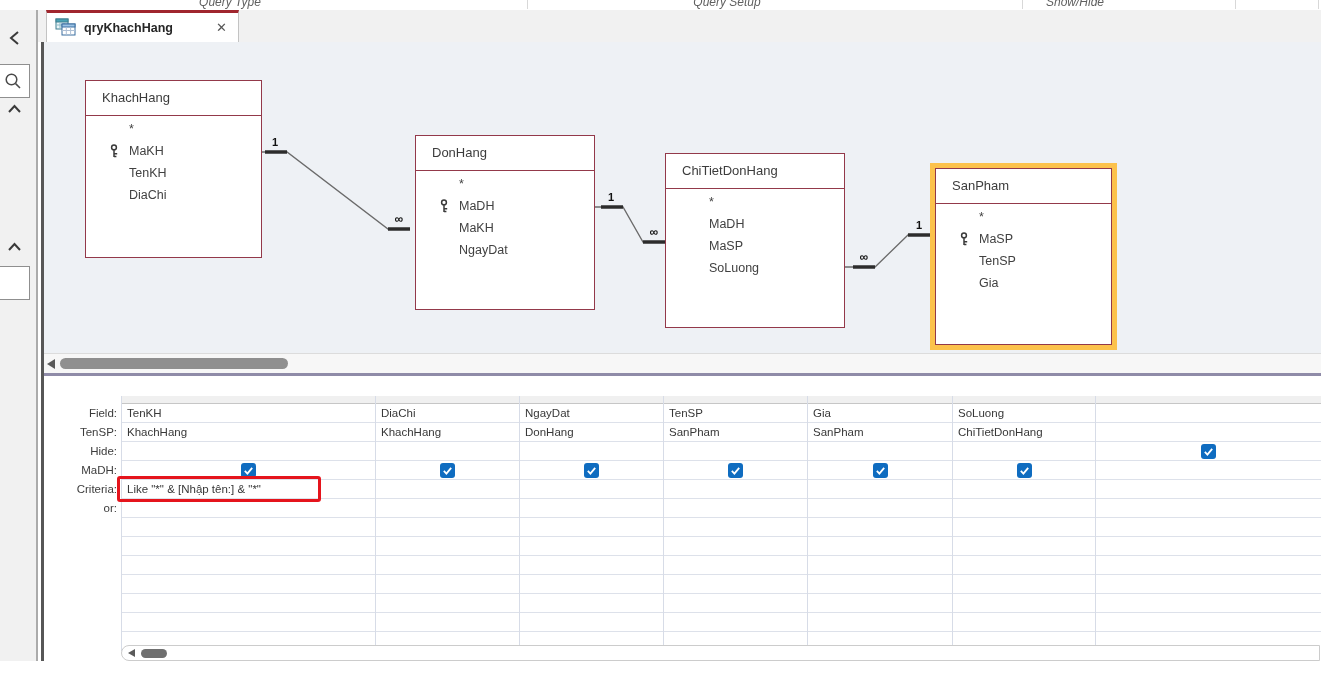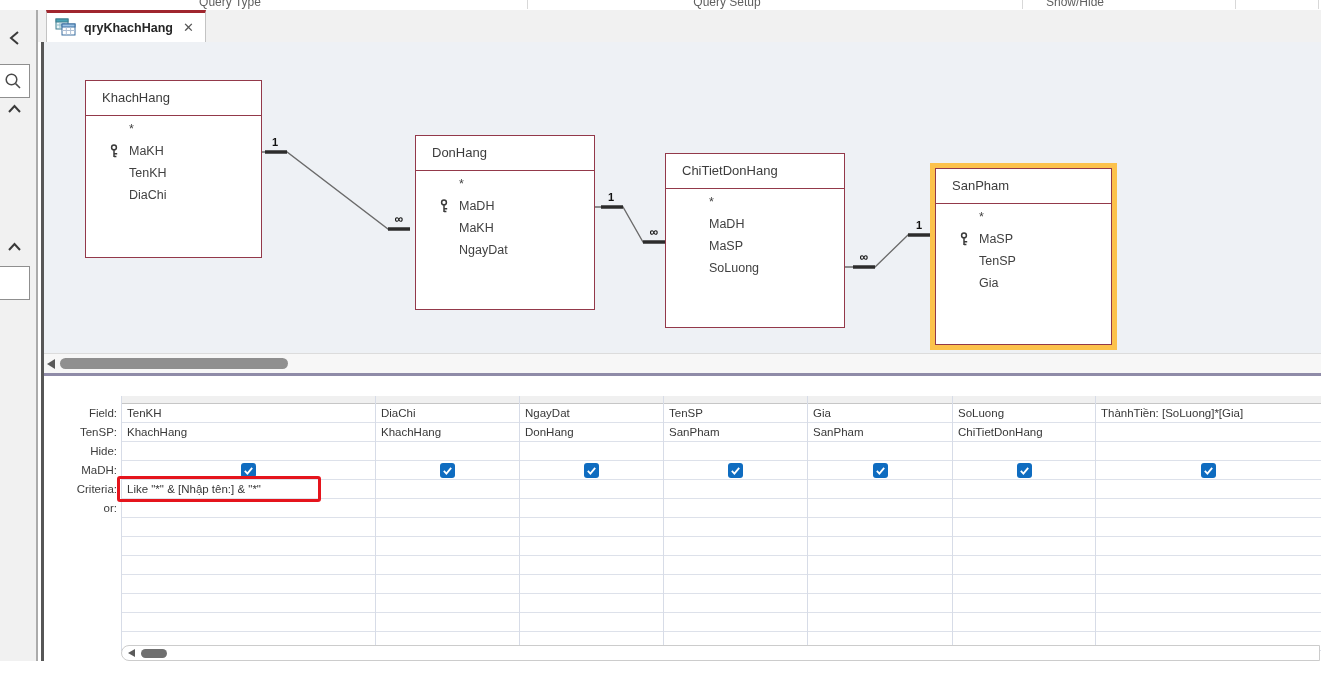--- a/index.html
+++ b/index.html
@@ -3,28 +3,28 @@
 <meta charset="utf-8">
 <style>
   html,body{margin:0;padding:0;}
   body{
     width:1321px;height:684px;position:relative;overflow:hidden;
     background:#ffffff;
     font-family:"Liberation Sans", sans-serif;
     -webkit-font-smoothing:antialiased;
   }
   
-  .ribbon-strip{position:absolute;left:0;top:0;width:1321px;height:10px;background:#ffffff;overflow:hidden;border-bottom:1px solid #d9d9d9;}
+  .ribbon-strip{position:absolute;left:0;top:0;width:1321px;height:10px;background:#ffffff;overflow:hidden;border-bottom:1px solid #d9d9d9;font-style:italic;}
   .ribbon-group-label{position:absolute;top:-5px;transform:translateX(-50%);font-size:12px;color:#5f5f5f;white-space:nowrap;}
   .ribbon-sep{position:absolute;top:0;width:1px;height:9px;background:#d8d8d8;}
   .mini-ribbon-icon{position:absolute;left:752px;top:11px;width:11px;height:5px;
     background:linear-gradient(90deg,#58b030 0 30%,#2d9cdb 30% 65%,#8a56b0 65% 100%);}
   
   .tabbar{position:absolute;left:38px;top:10px;width:1283px;height:32px;background:#f1f1f1;}
-  .doc-tab{position:absolute;left:8px;top:0;width:160px;height:32px;background:#ffffff;
+  .doc-tab{position:absolute;left:8px;top:0;width:193px;height:32px;background:#ffffff;
     border-top:3px solid #a0262e;border-left:1px solid #c3c3c3;border-right:1px solid #c3c3c3;
     box-sizing:border-box;display:flex;align-items:center;padding:12px 8px;}
   .doc-tab .tab-title{font-size:12.5px;font-weight:bold;color:#262626;margin-left:8px;}
   .doc-tab .tab-close{margin-left:auto;font-size:13px;color:#555;padding:0 3px;cursor:default;}
   
   .sidebar{position:absolute;left:0;top:10px;width:38px;height:651px;background:#f1f1f1;box-sizing:border-box;border-right:2px solid #ababab;}
   .side-btn{position:absolute;display:flex;align-items:center;justify-content:center;}
   .side-box{position:absolute;left:-4px;width:34px;height:34px;background:#ffffff;border:1px solid #8f8f8f;box-sizing:border-box;display:flex;align-items:center;justify-content:center;}
   
   .doc-border{position:absolute;left:41px;top:42px;width:3px;height:619px;background:#575757;}
@@ -319,21 +319,20 @@
       <div class="grid-cell"></div>
       <div class="grid-cell"></div>
       <div class="grid-cell"></div>
       <div class="grid-cell"></div>
       <div class="grid-cell"></div>
       <div class="grid-cell"></div>
       <div class="grid-cell"></div>
     </div>
     <div class="grid-col" style="left:1051px;width:226px">
       <div class="col-head"></div>
-      <div class="grid-cell">ThànhTiền: [SoLuong]*[Gia]</div>
       <div class="grid-cell"></div>
       <div class="grid-cell"></div>
       <div class="grid-cell center">
         <span class="chk">
           <svg width="11" height="11" viewBox="0 0 12 12">
             <path d="M2 6.5 L4.8 9.3 L10 3.2" fill="none" stroke="#ffffff" stroke-width="2"></path>
           </svg>
         </span>
       </div>
       <div class="grid-cell"></div>

